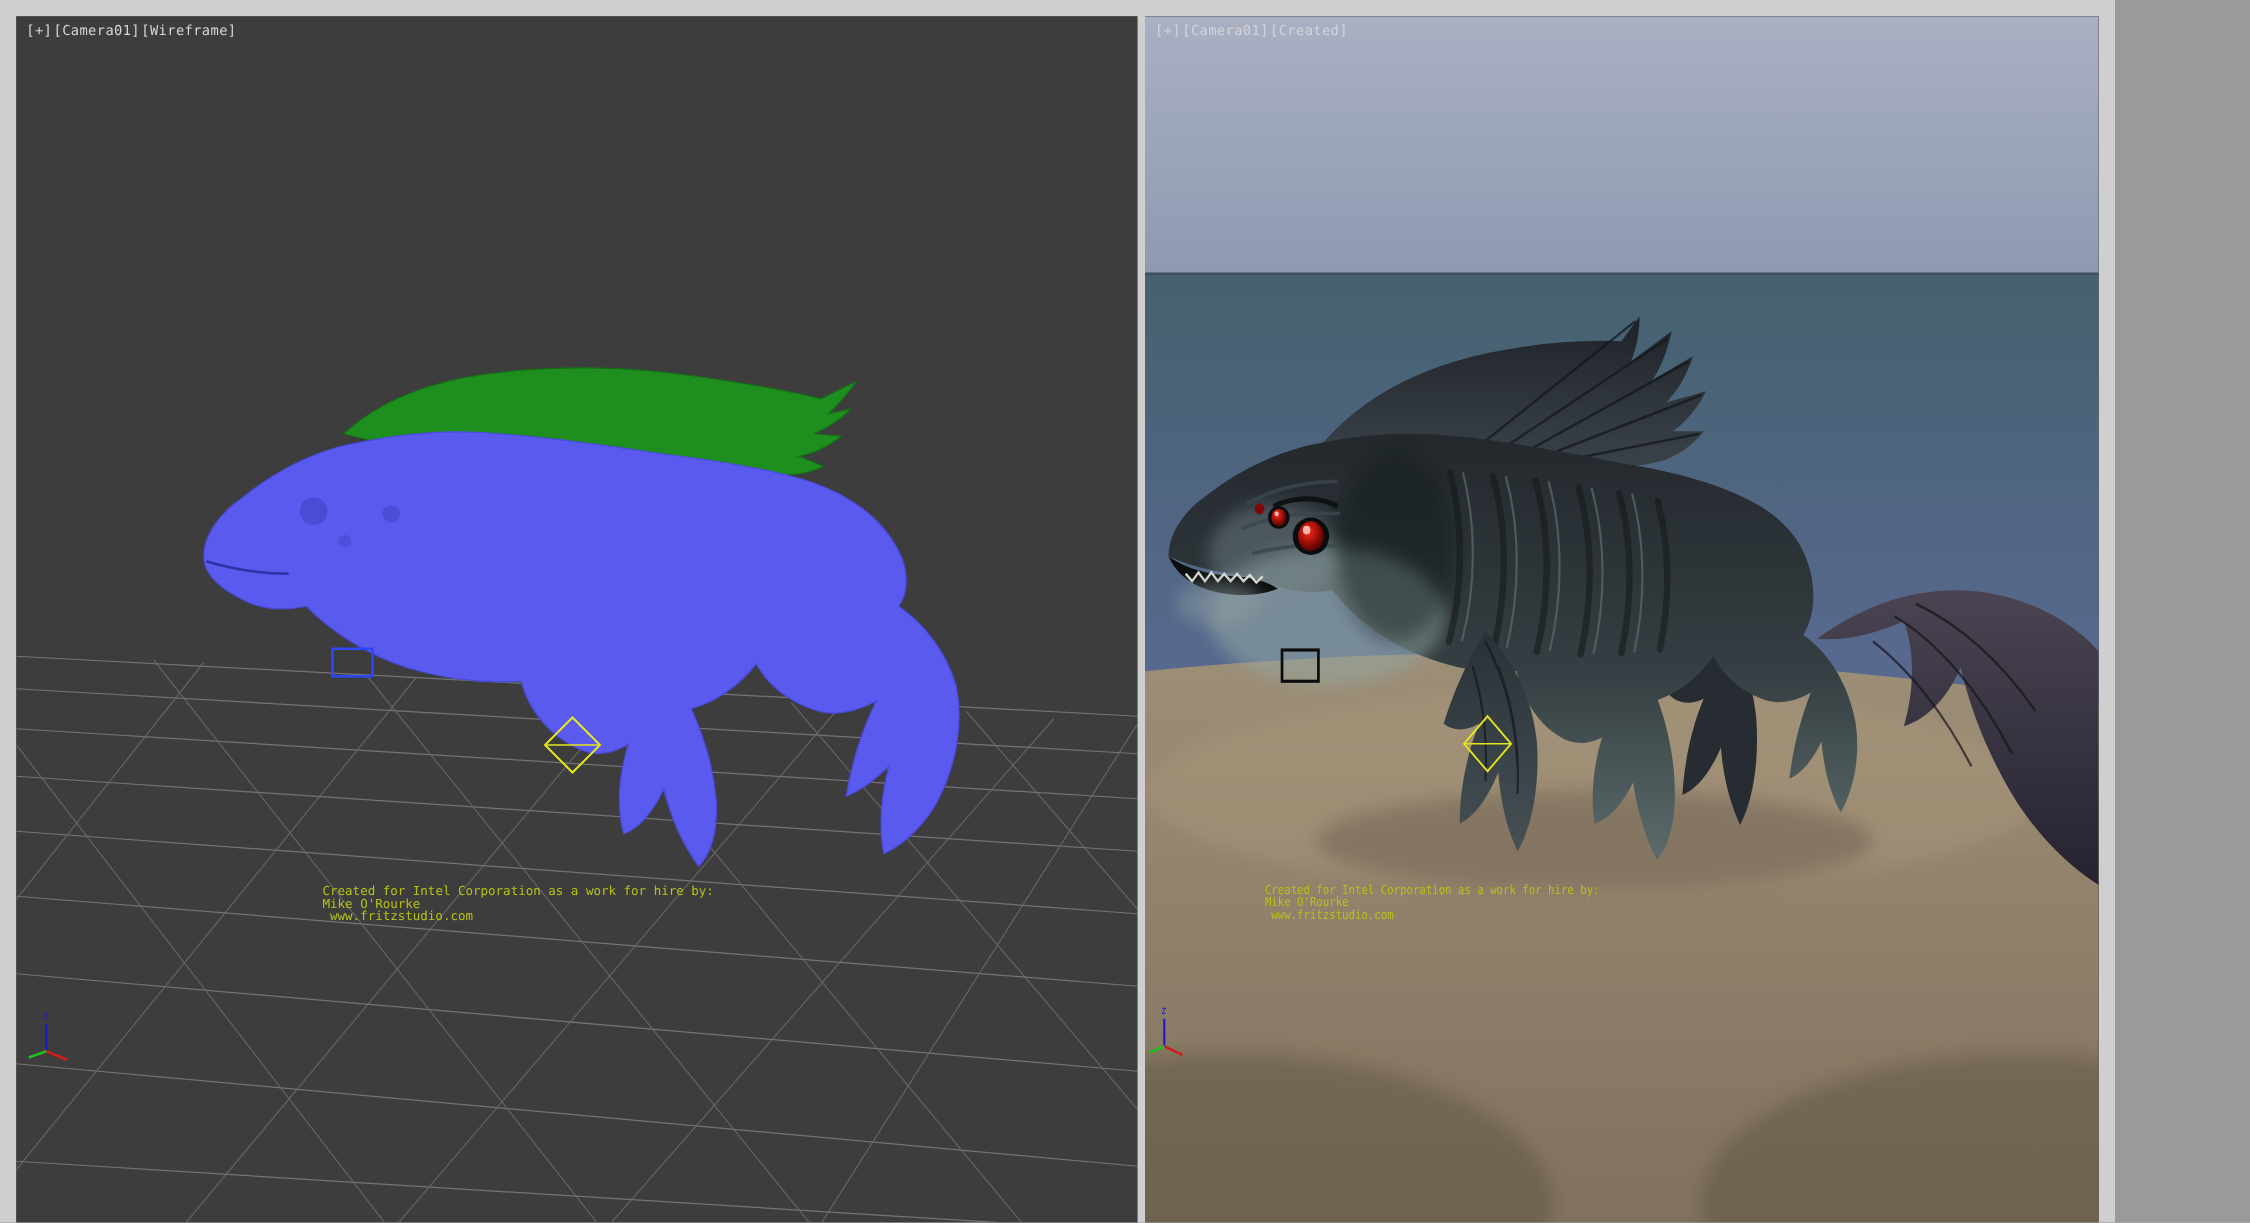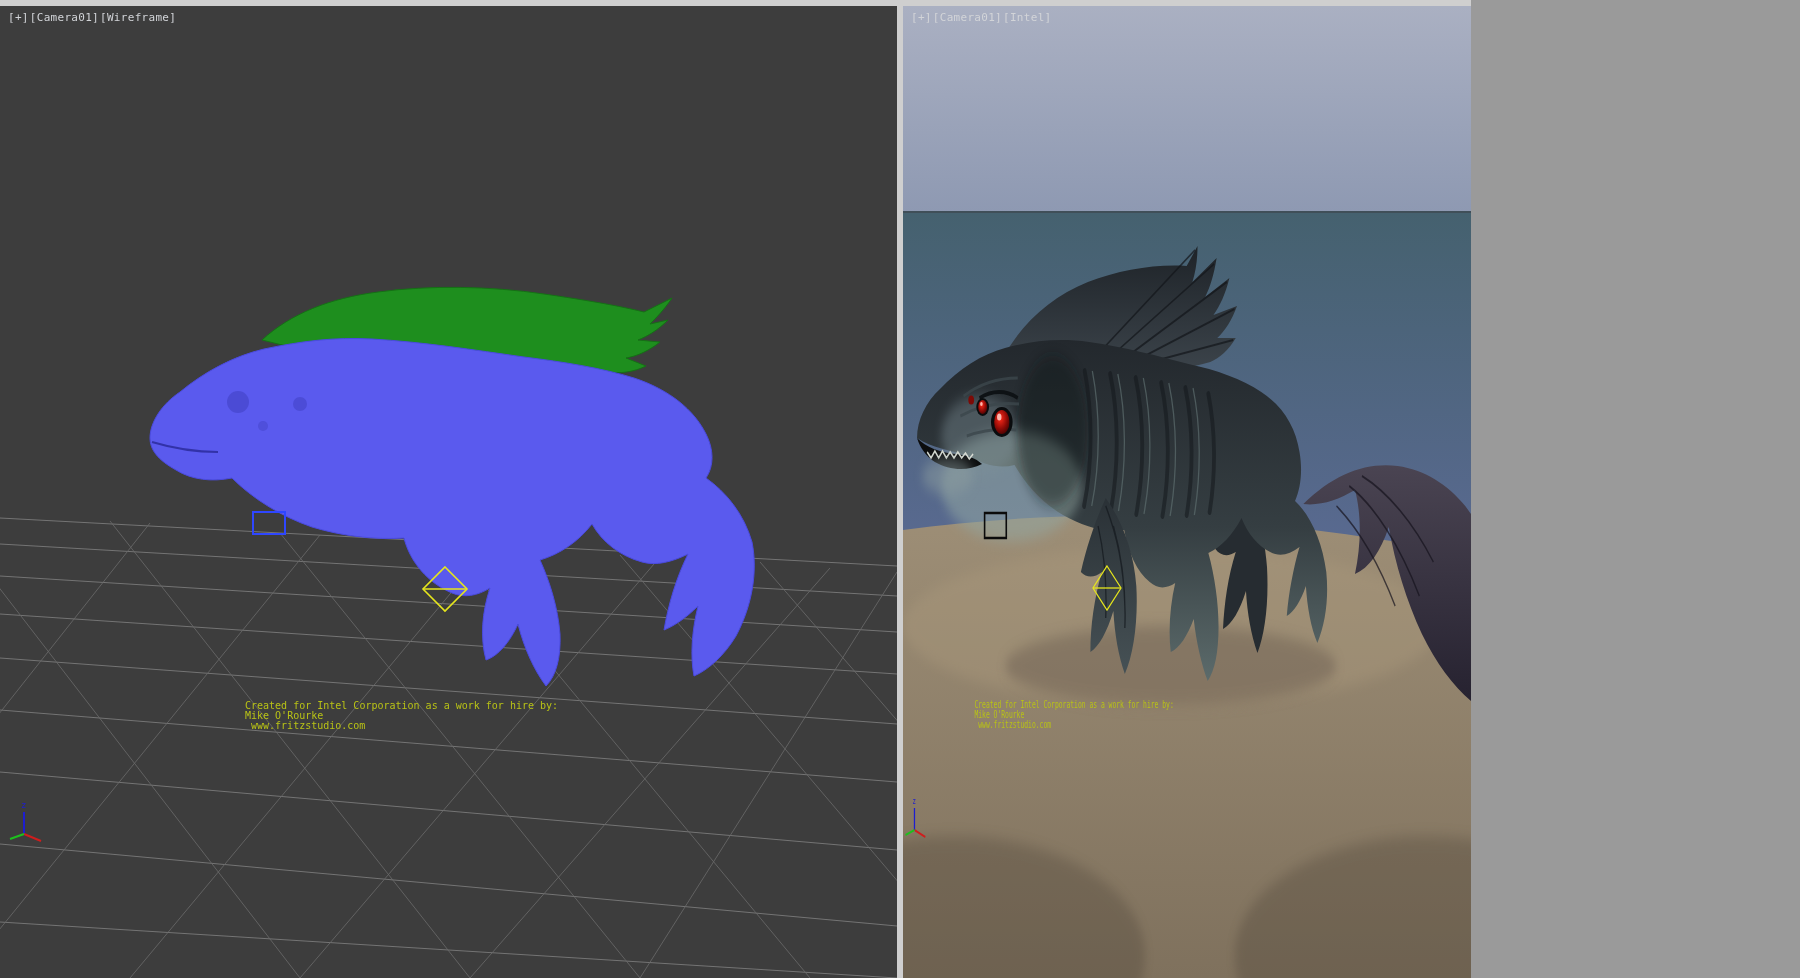--- a/index.html
+++ b/index.html
@@ -1,26 +1,25 @@
 <!DOCTYPE html>
 <html><head>
 <meta charset="utf-8">
 <style>
   html,body{margin:0;padding:0;background:#9a9a9a;}
   #stage{
-    width:1471px;height:978px;
+    width:1692px;height:978px;
     background:#cfcfcf;
     display:flex;
     box-sizing:border-box;
-    padding:0;
+    padding:13px;
     gap:6px;
     font-family:"DejaVu Sans Mono", monospace;
     position:relative;
     overflow:hidden;
-    align-items:flex-end;
   }
   .viewport{
     position:relative;
     height:972px;
     overflow:hidden;
     background:#3d3d3d;
   }
   #vp-left{width:897px;flex:0 0 897px;}
   #vp-right{flex:1;}
   .vp-label{
@@ -92,21 +91,21 @@
         <line x1="0" y1="6" x2="0" y2="-16" stroke="#1d1dd0" stroke-width="2"></line>
         <line x1="0" y1="6" x2="17" y2="13" stroke="#d01d1d" stroke-width="2"></line>
         <line x1="0" y1="6" x2="-14" y2="11" stroke="#1dc01d" stroke-width="2"></line>
         <text x="-3" y="-20" fill="#1d1dd0" font-size="9">z</text>
       </g>
     </svg>
   </div>
 
   <div class="viewport" id="vp-right">
     <div class="vp-label">
-      <span>[+]</span><span>[Camera01]</span><span>[Intel]</span>
+      <span>[+]</span><span>[Camera01]</span><span>[Created]</span>
     </div>
 
     <svg width="100%" height="100%" viewBox="0 0 891 972" preserveAspectRatio="none">
       <defs>
         <linearGradient id="skyGrad" x1="0" y1="0" x2="0" y2="1">
           <stop offset="0" stop-color="#aab0c2"></stop>
             <stop offset="1" stop-color="#8e99b2"></stop>
         </linearGradient>
         <linearGradient id="seaGrad" x1="0" y1="0" x2="0" y2="1">
           <stop offset="0" stop-color="#45616f"></stop>

